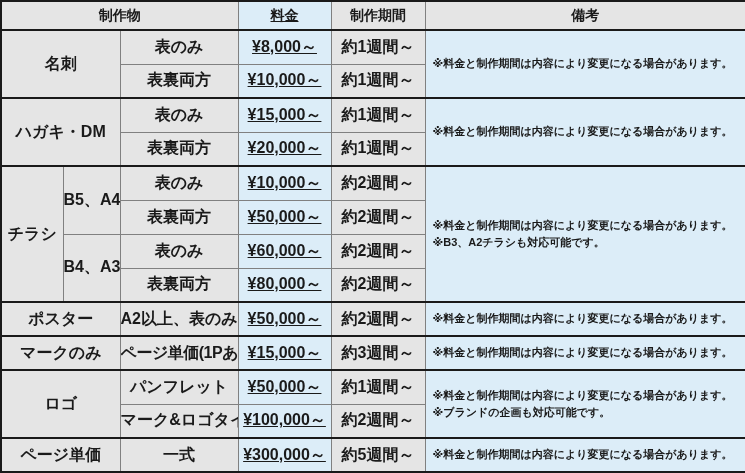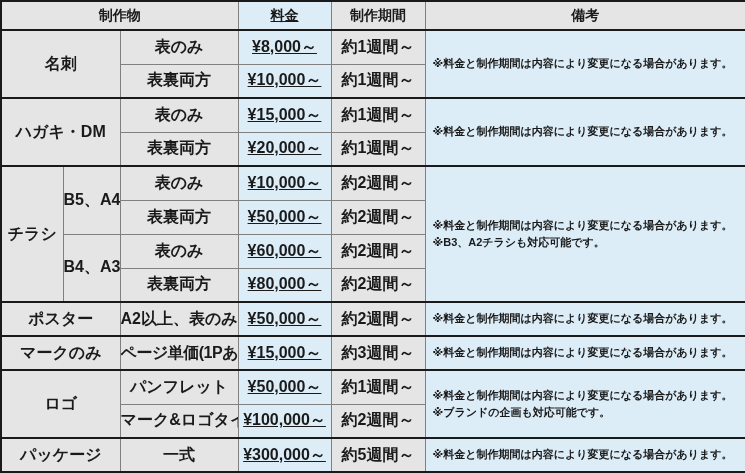--- a/index.html
+++ b/index.html
@@ -144,21 +144,21 @@
           <span>※ブランドの企画も対応可能です。</span>
         </td>
       </tr>
       <tr>
         <td>マーク&amp;ロゴタイプ</td>
         <td class="blue bl2 br2">¥100,000～</td>
         <td>約2週間～</td>
       </tr>
 
       <tr class="gs">
-        <td colspan="2">パッケージ</td>
+        <td colspan="2">ページ単価</td>
         <td>一式</td>
         <td class="blue bl2 br2">¥300,000～</td>
         <td>約5週間～</td>
         <td class="notes blue bl2">
           <span>※料金と制作期間は内容により変更になる場合があります。</span>
         </td>
       </tr>
     </tbody>
   </table>
 </div>

